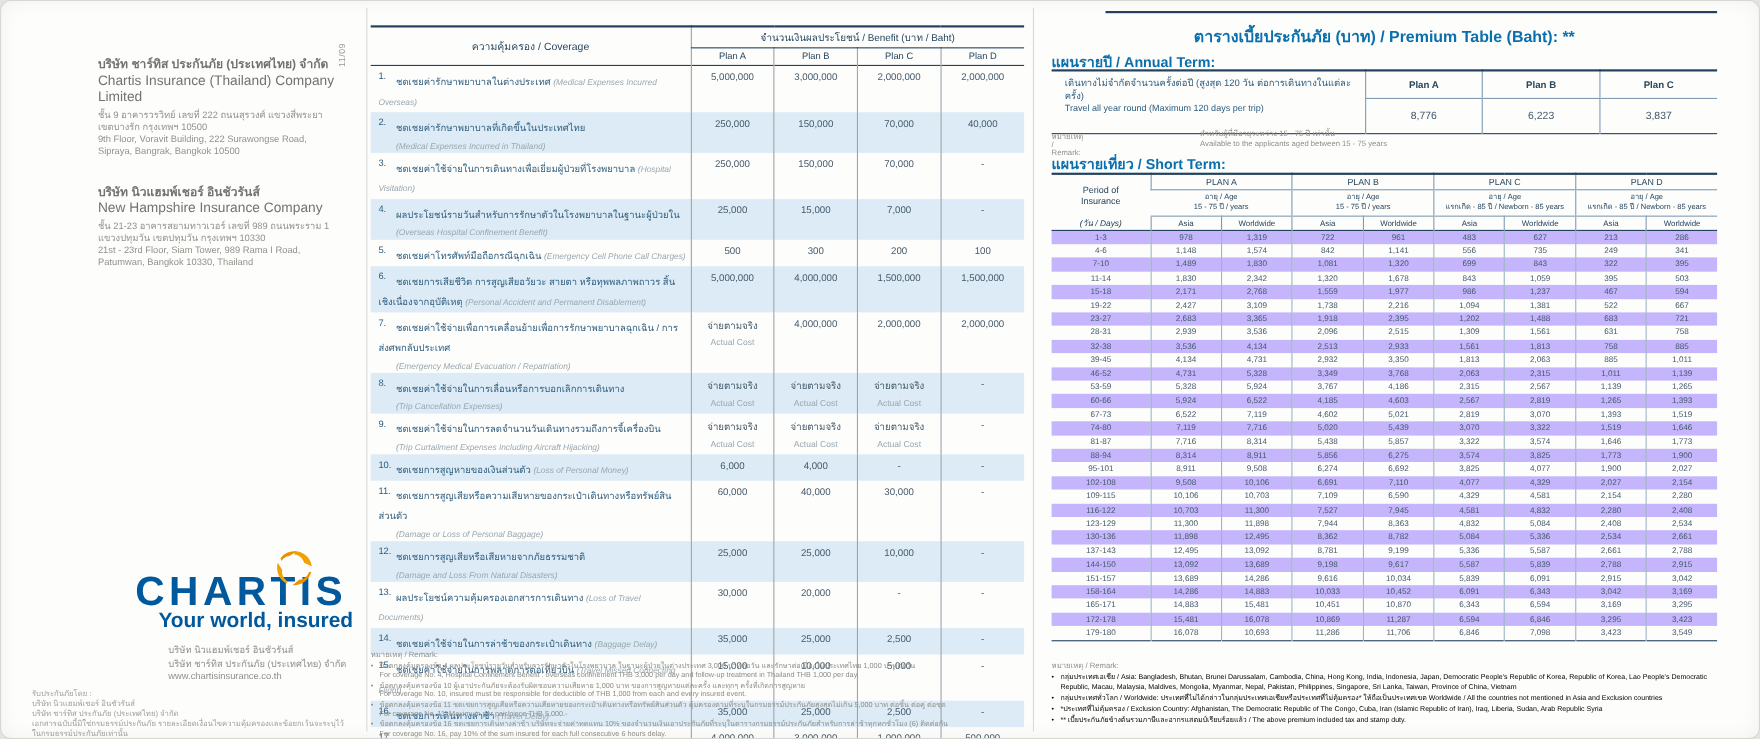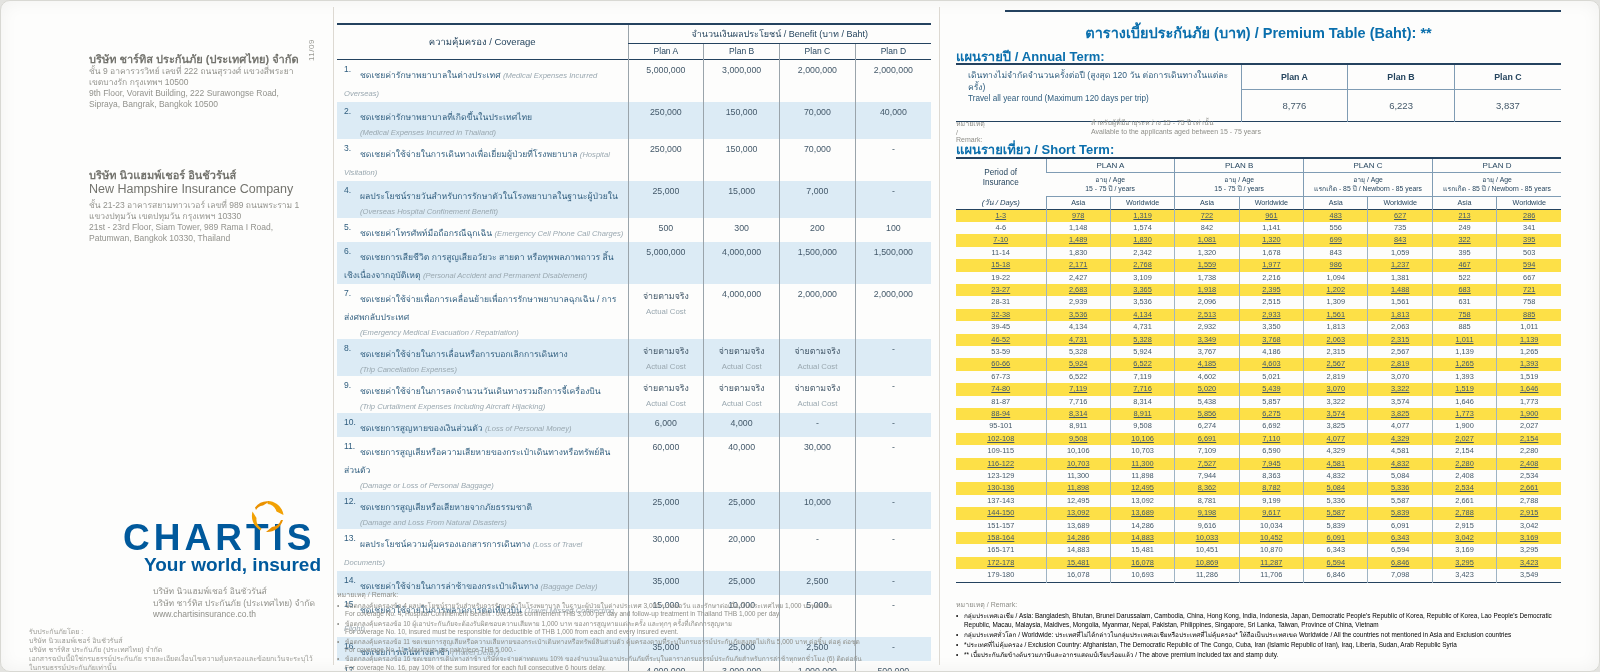--- a/index.html
+++ b/index.html
@@ -72,36 +72,37 @@
                 border-top:2px solid #24425f; border-bottom:1.5px solid #24425f; font-size:7.5px; color:#44596a; }
   table.short thead { border-bottom:1px solid #24425f; }
   table.short th { font-weight:normal; color:#27465f; }
   th.speriod { font-size:8.2px; font-weight:bold; line-height:10px; }
   th.sdays { font-size:7.6px; font-style:italic; font-weight:bold; height:13px; }
   th.splan { font-size:8px; font-weight:bold; height:14px; border-left:1px solid #7f9cb4; border-bottom:1px solid #7f9cb4; }
   th.sage { font-size:6.8px; height:24px; line-height:9px; border-left:1px solid #7f9cb4; border-bottom:1px solid #7f9cb4; font-weight:normal; }
   th.ssub { font-size:7.2px; font-weight:bold; height:13px; border-left:1px solid #7f9cb4; }
   table.short td { text-align:center; height:12.4px; padding:0; line-height:12.4px; font-size:7.4px; border-left:1px solid #9fb4c4; }
   table.short td:first-child, table.short th:first-child { border-left:none; }
-  table.short tr.stripe { background:#fde047;text-decoration:underline; }
+  table.short tr.stripe { background:#c4b5fd; }
 
   .prem-remark { position:absolute; left:955px; top:598px; width:600px; }
   .prem-remark .bullet { font-size:6.4px; line-height:8.6px; margin-bottom:1.5px; }
 </style>
 </head>
 <body>
 
 <div class="page">
   <div class="fold" style="left:332px"></div>
   <div class="fold" style="left:938px"></div>
 
   <div class="page-code">11/09</div>
 
   <div class="addr-block" style="top:52px">
     <div class="addr-th">บริษัท ชาร์ทิส ประกันภัย (ประเทศไทย) จำกัด</div>
+    <div class="addr-en">Chartis Insurance (Thailand) Company Limited</div>
     <div class="addr-line">ชั้น 9 อาคารวรวิทย์ เลขที่ 222 ถนนสุรวงศ์ แขวงสี่พระยา</div>
     <div class="addr-line">เขตบางรัก กรุงเทพฯ 10500</div>
     <div class="addr-line">9th Floor, Voravit Building, 222 Surawongse Road,</div>
     <div class="addr-line">Sipraya, Bangrak, Bangkok 10500</div>
   </div>
 
   <div class="addr-block" style="top:168px">
     <div class="addr-th">บริษัท นิวแฮมพ์เชอร์ อินชัวรันส์</div>
     <div class="addr-en">New Hampshire Insurance Company</div>
     <div class="addr-line">ชั้น 21-23 อาคารสยามทาวเวอร์ เลขที่ 989 ถนนพระราม 1</div>

